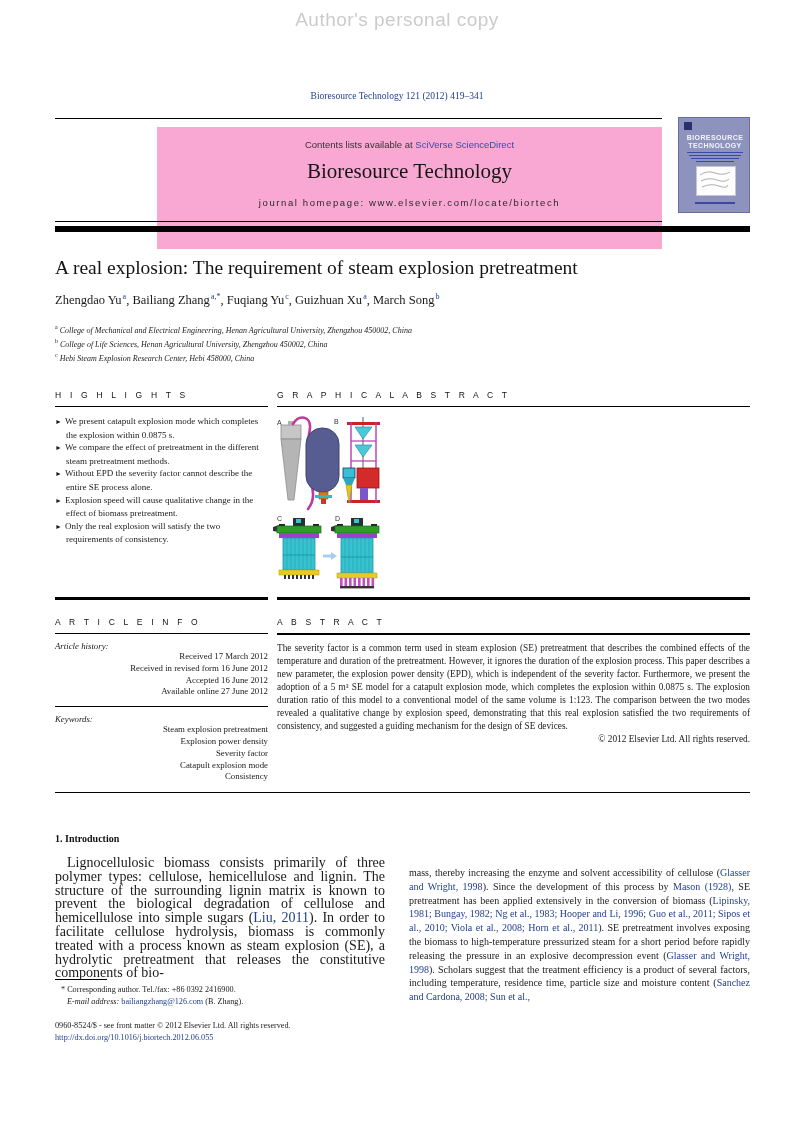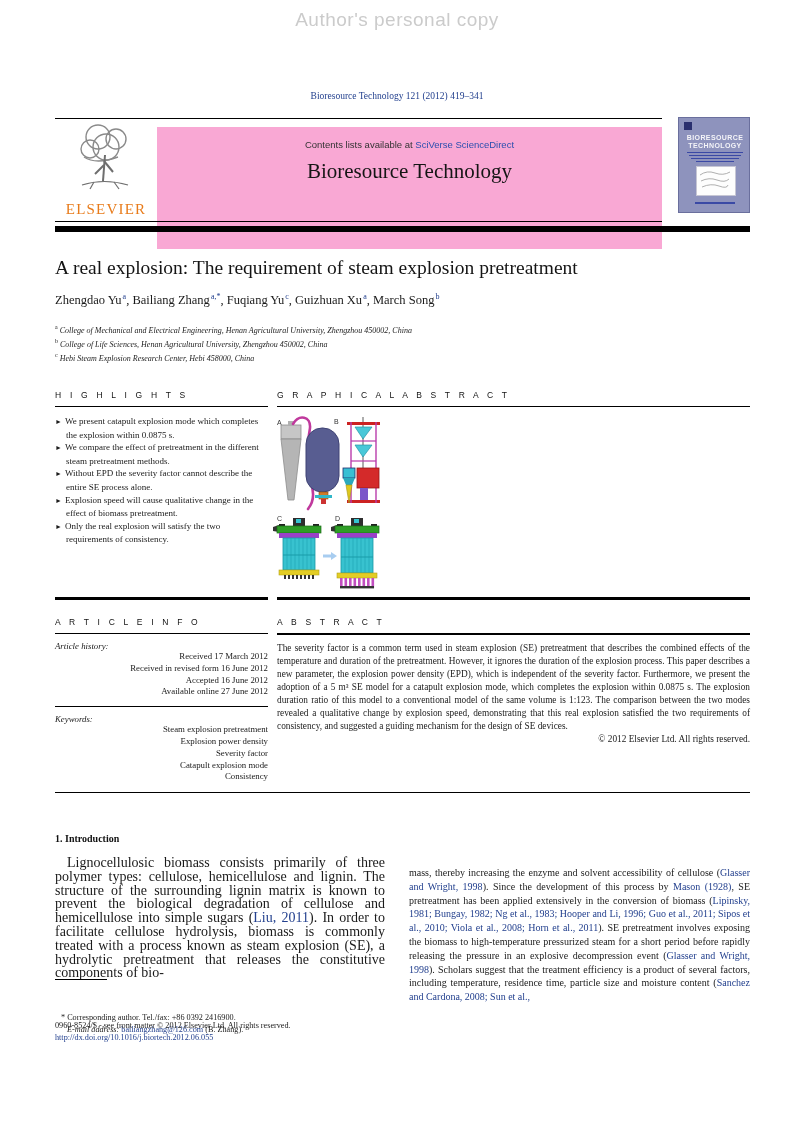--- a/index.html
+++ b/index.html
@@ -68,66 +68,45 @@
   .fullrule{position:absolute;left:55px;top:792px;width:695px;height:1px;background:#000;}
 
   .intro-head{position:absolute;left:55px;top:833px;width:330px;font-size:10px;font-weight:bold;color:#111;}
   .intro-c1{position:absolute;left:55px;top:856px;width:330px;font-size:14px;line-height:13.8px;text-align:justify;color:#1a1a1a;}
   .intro-c1 .para{text-indent:12px;}
   .intro-c2{position:absolute;left:409px;top:866px;width:341px;font-size:10px;line-height:13.8px;text-align:justify;color:#1a1a1a;}
   .cite{color:#23408e;}
 
   .fn-rule{position:absolute;left:55px;top:979px;width:52px;height:1px;background:#000;}
   .footnote{position:absolute;left:55px;top:984px;width:330px;font-size:8.2px;line-height:11.5px;color:#1a1a1a;}
-  .footnote .l1{padding-left:6px;margin-top:28px;}
+  .footnote .l1{padding-left:6px;}
   .footnote .l2{padding-left:12px;}
   .footnote .em{font-style:italic;}
   .footnote .mail{color:#23408e;}
 
   .issn{position:absolute;left:55px;top:1020px;width:420px;font-size:8.2px;line-height:11.5px;color:#1a1a1a;}
   .issn .doi{color:#23408e;}
 </style>
 </head>
 <body>
 
 <div class="page">
 
   <div class="watermark">Author's personal copy</div>
   <div class="jcite">Bioresource Technology 121 (2012) 419–341</div>
 
   <div class="rule" style="left:55px;top:118px;width:607px;height:1px;"></div>
 
-  <div class="logo-area">
-    <svg width="84" height="78" viewBox="0 0 84 78">
-      <g fill="none" stroke="#8a8a8a" stroke-width="1.4">
-        <circle cx="34" cy="18" r="12"></circle>
-        <circle cx="52" cy="20" r="10"></circle>
-        <circle cx="42" cy="28" r="13"></circle>
-        <circle cx="26" cy="30" r="9"></circle>
-        <path d="M20 38 Q32 46 54 38"></path>
-      </g>
-      <g stroke="#6e6e6e" stroke-width="2" fill="none">
-        <path d="M41 36 L39 62"></path>
-        <path d="M40 46 L31 55"></path>
-        <path d="M40 42 L49 53"></path>
-      </g>
-      <g stroke="#6e6e6e" stroke-width="1.2" fill="none">
-        <path d="M18 66 Q40 59 64 66"></path>
-        <path d="M30 63 L26 70"></path>
-        <path d="M50 63 L55 70"></path>
-      </g>
-    </svg>
-    <div class="elsevier-word">ELSEVIER</div>
-  </div>
 
   <div class="masthead-box">
     <div class="contents-line sans">
       <span>Contents lists available at </span><span class="lnk">SciVerse ScienceDirect</span>
     </div>
     <div class="journal-title">Bioresource Technology</div>
+    <div class="homepage sans">journal homepage: www.elsevier.com/locate/biortech</div>
   </div>
 
   <div class="rule" style="left:55px;top:221px;width:607px;height:1px;"></div>
 
   <div class="cover">
     <div class="emblem"></div>
     <div class="ctitle">
       <div>BIORESOURCE</div>
       <div>TECHNOLOGY</div>
     </div>

